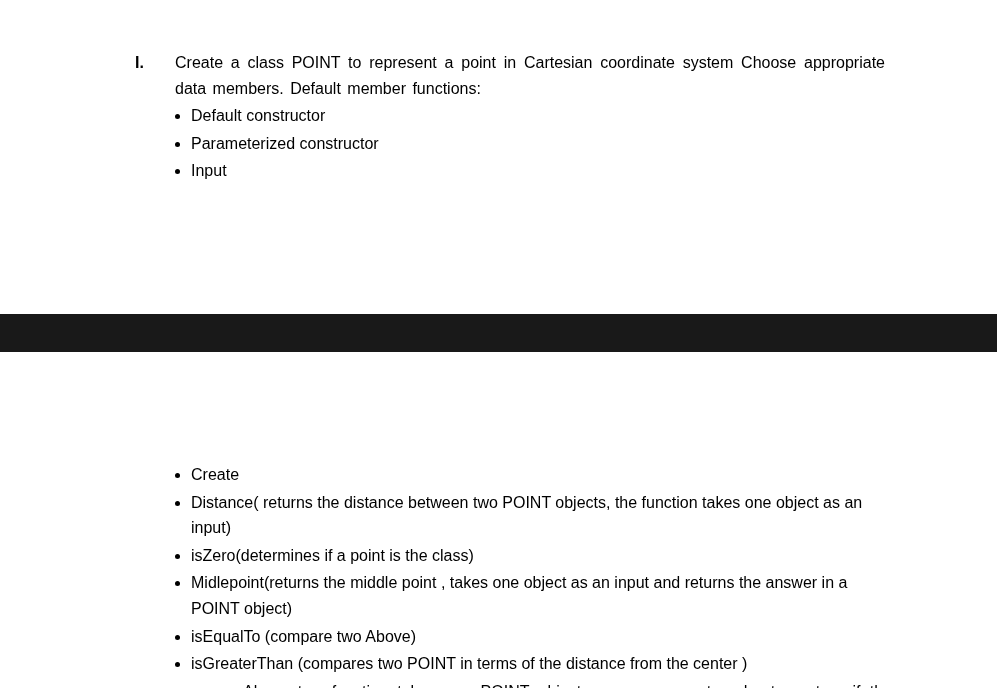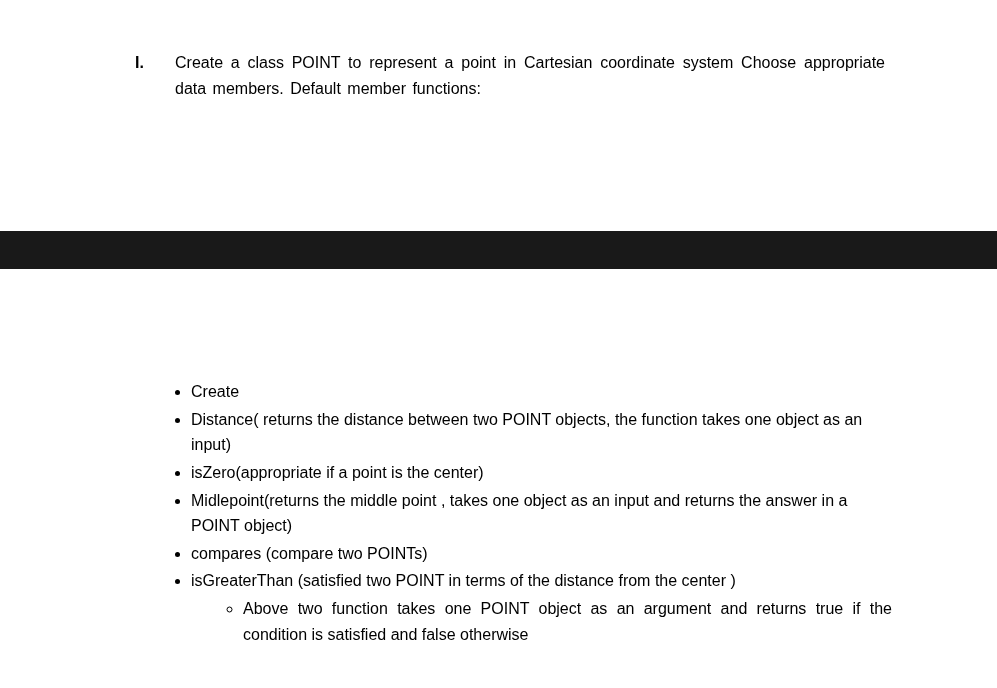--- a/index.html
+++ b/index.html
@@ -53,29 +53,34 @@
     }
   </style>
 </head>
 <body>
 
 <div class="doc-section">
   <div class="numbered">
     <div class="num">I.</div>
     <div class="txt">Create a class POINT to represent a point in Cartesian coordinate system Choose appropriate data members. Default member functions:</div>
   </div>
+  <ul class="bullets">
+    <li>Default constructor</li>
+    <li>Parameterized constructor</li>
+    <li>Input</li>
+  </ul>
 </div>
 
 <div class="divider"></div>
 
 <div class="doc-section-bottom">
   <ul class="bullets">
     <li>Create</li>
     <li>Distance( returns the distance between two POINT objects, the function takes one object as an input)</li>
-    <li>isZero(appropriate  if a point is the center)</li>
+    <li>isZero(determines  if a point is the class)</li>
     <li>Midlepoint(returns the middle point , takes one object as an input and returns the answer in a POINT object)</li>
-    <li>compares (compare two POINTs)</li>
-    <li>isGreaterThan (satisfied two POINT in terms of the distance from the center )</li>
+    <li>isEqualTo (compare two Above)</li>
+    <li>isGreaterThan (compares two POINT in terms of the distance from the center )</li>
   </ul>
   <ul class="subbullets">
     <li>Above  two function takes one POINT  object as an argument and returns true if the condition is satisfied and false otherwise</li>
   </ul>
 </div>
 
 </body></html>

